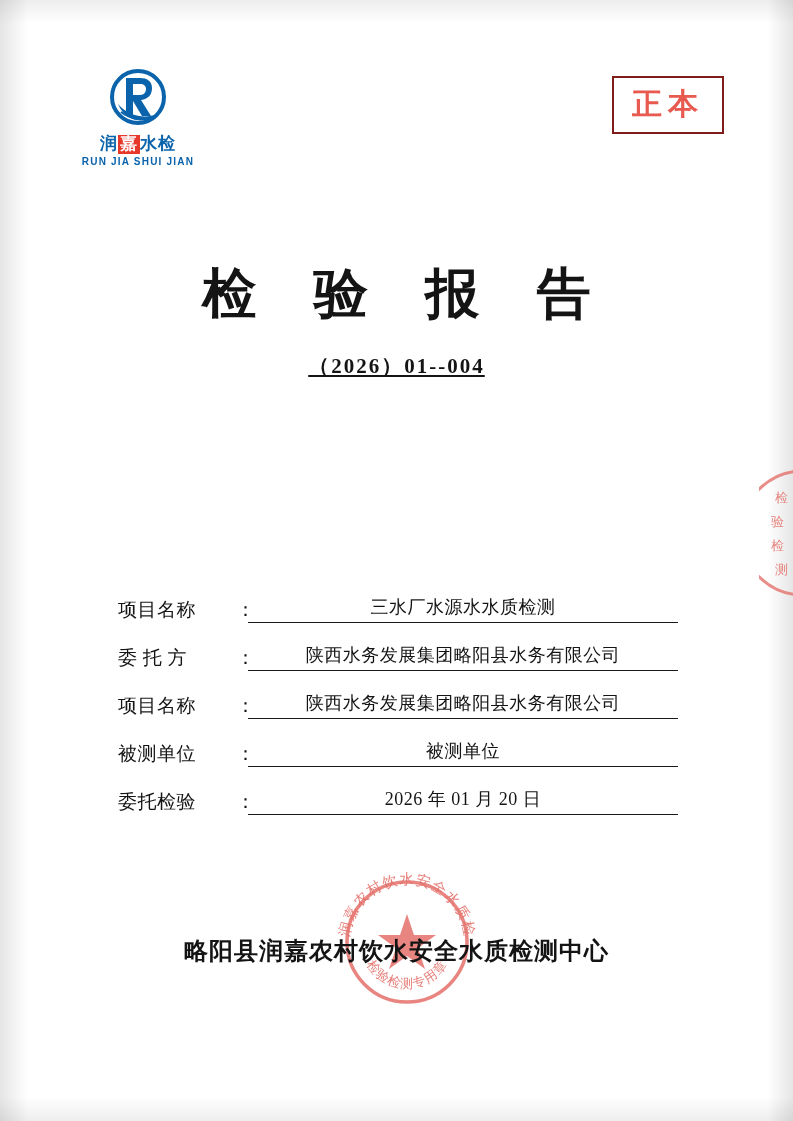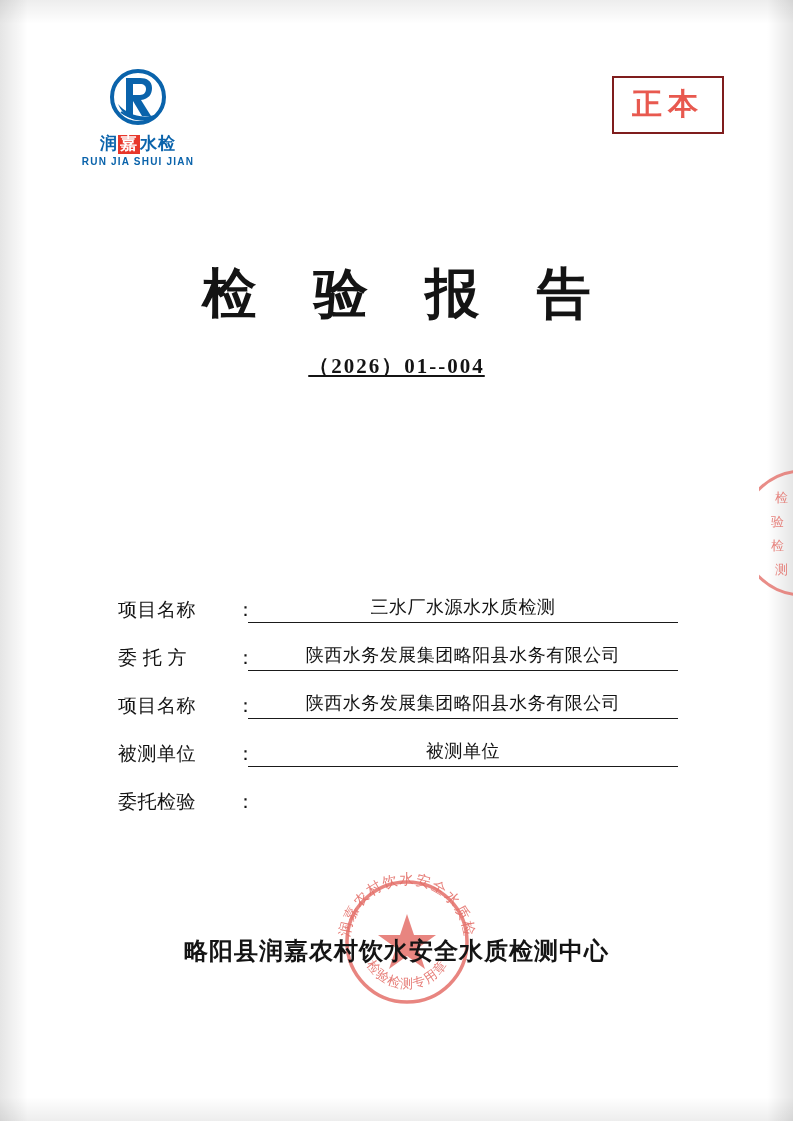--- a/index.html
+++ b/index.html
@@ -249,20 +249,21 @@
       <span class="field-value">陕西水务发展集团略阳县水务有限公司</span>
     </div>
     <div class="field-row">
       <span class="field-label">被测单位</span>
       <span class="field-colon">：</span>
       <span class="field-value">被测单位</span>
     </div>
     <div class="field-row">
       <span class="field-label">委托检验</span>
       <span class="field-colon">：</span>
+      <span class="field-value">2026 年 01 月 20 日</span>
     </div>
   </div>
 
   <div class="stamp-round">
     <svg width="160" height="160" viewBox="0 0 160 160" xmlns="http://www.w3.org/2000/svg">
       <defs>
         <path id="arcTop" d="M 22 80 A 58 58 0 0 1 138 80"></path>
         <path id="arcBottom" d="M 34 80 A 46 46 0 0 0 126 80"></path>
       </defs>
       <circle cx="80" cy="80" r="60" fill="none" stroke="#e4706a" stroke-width="3.5" opacity="0.85"></circle>

